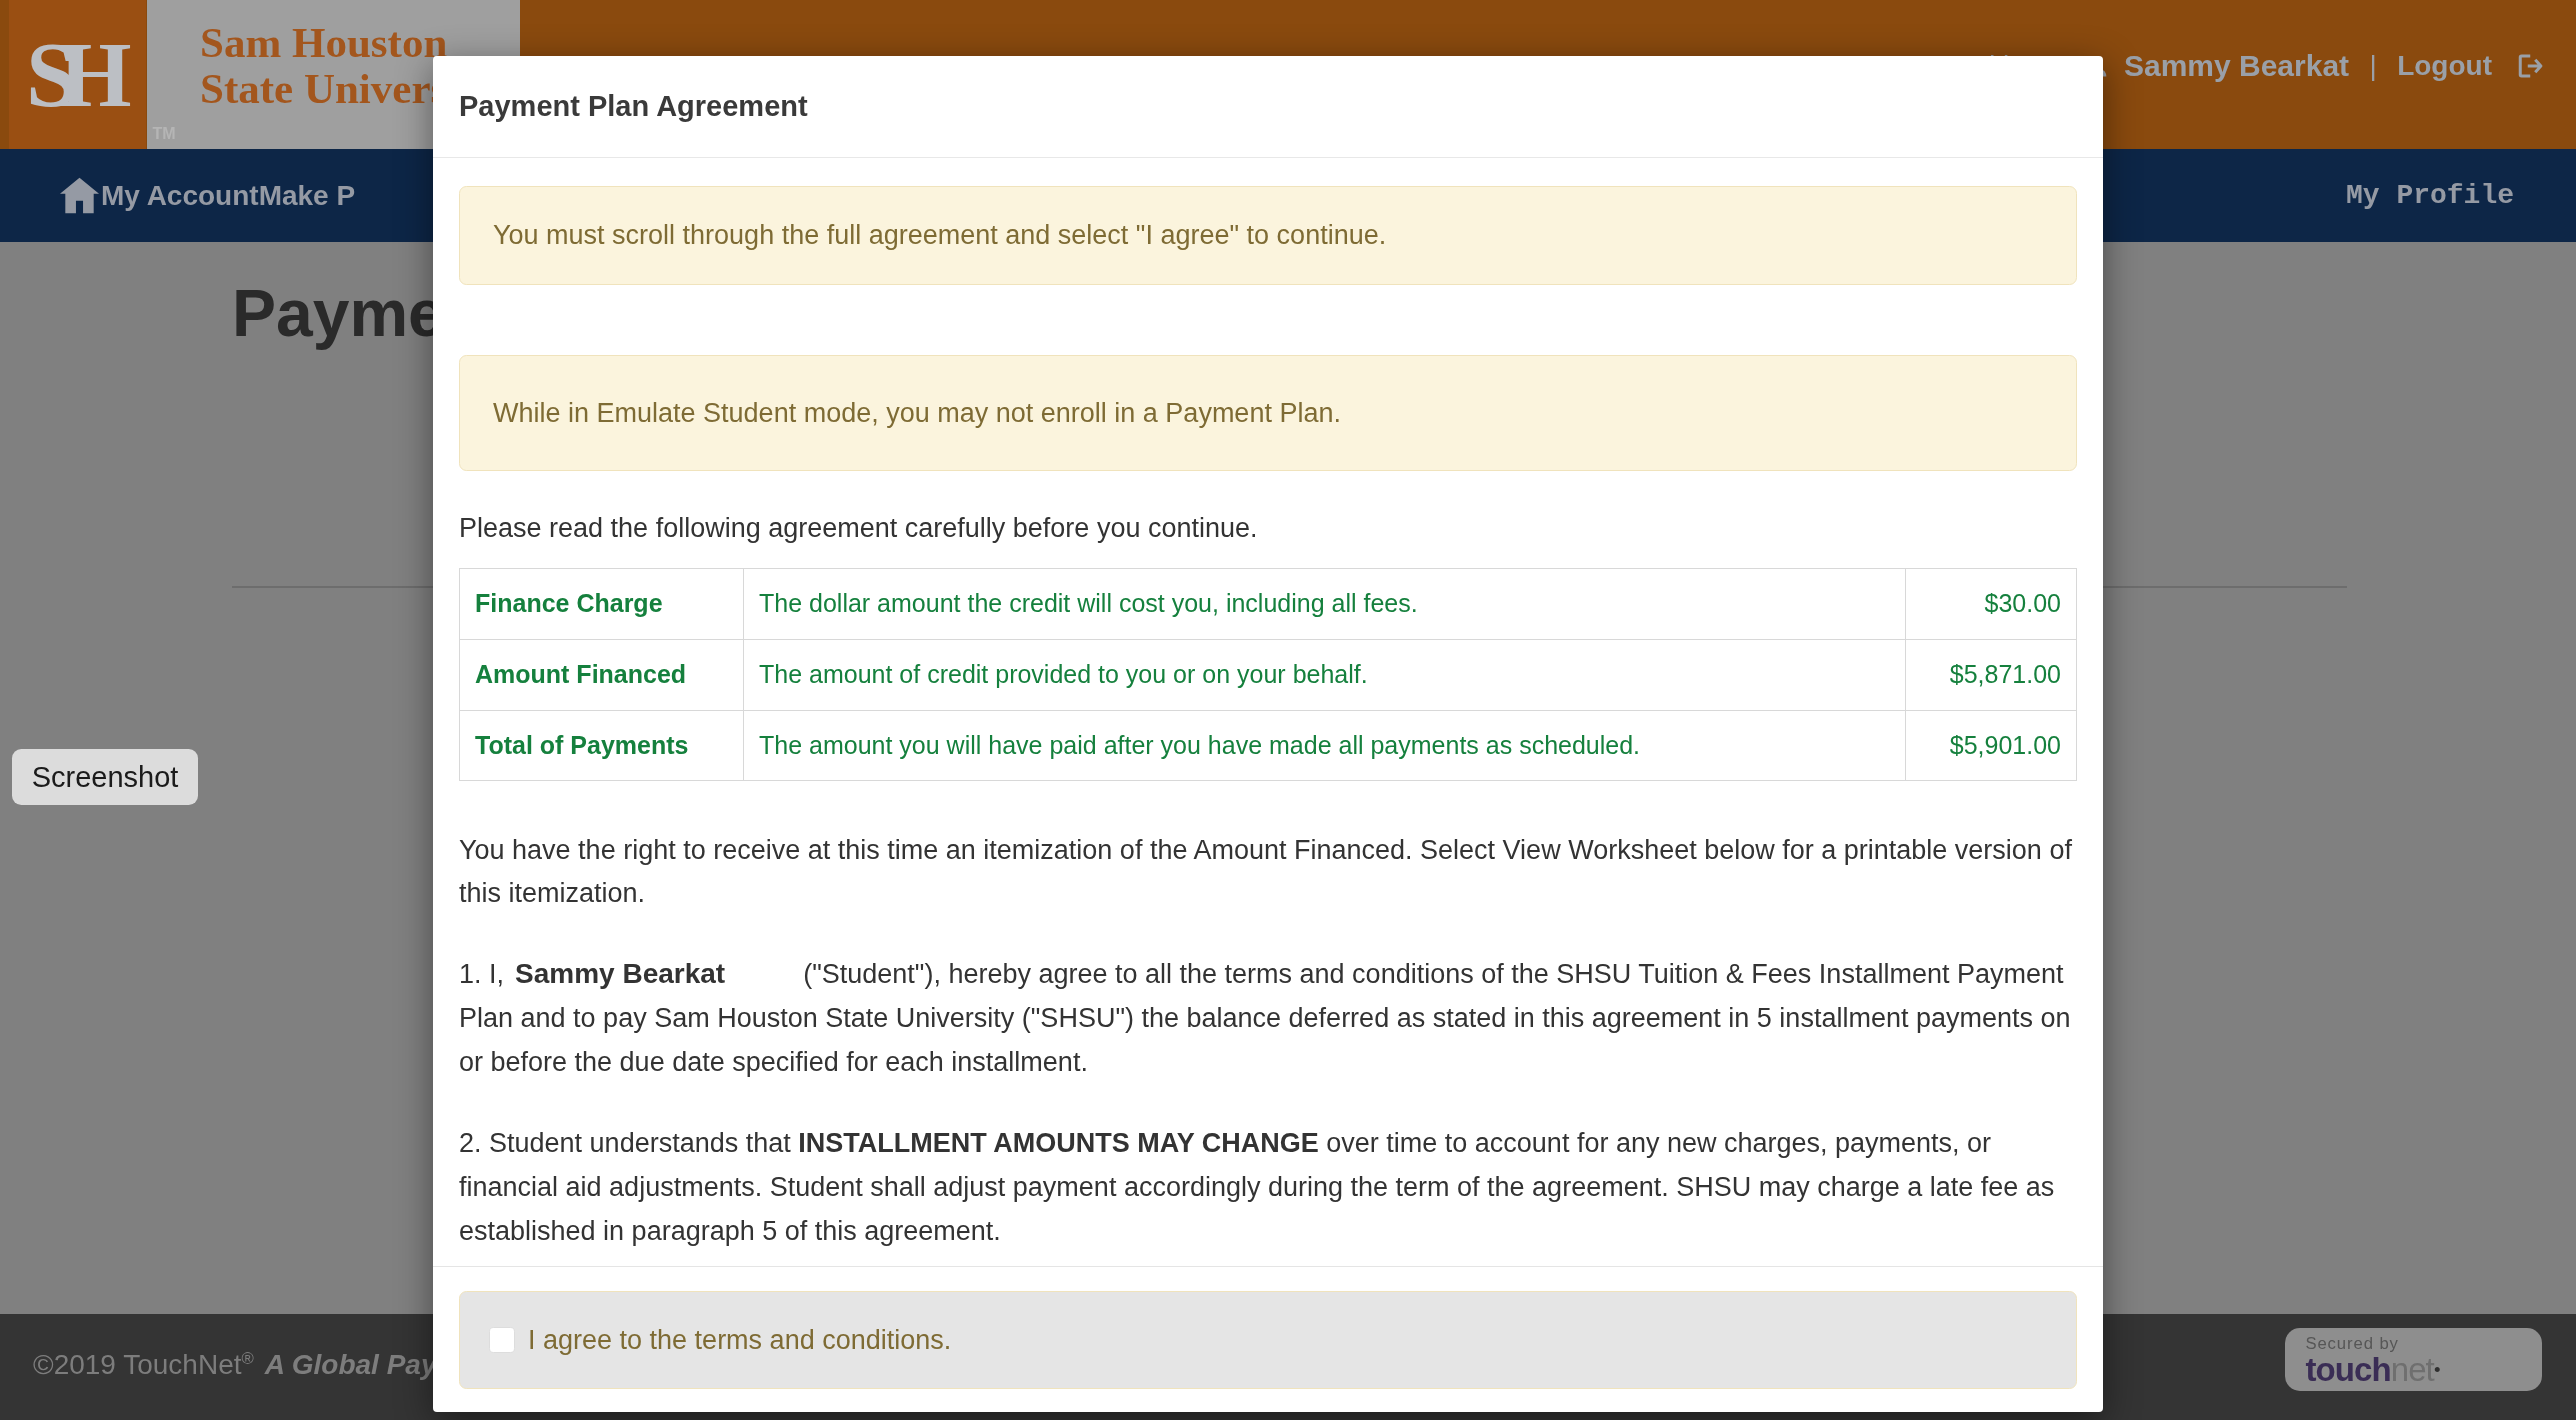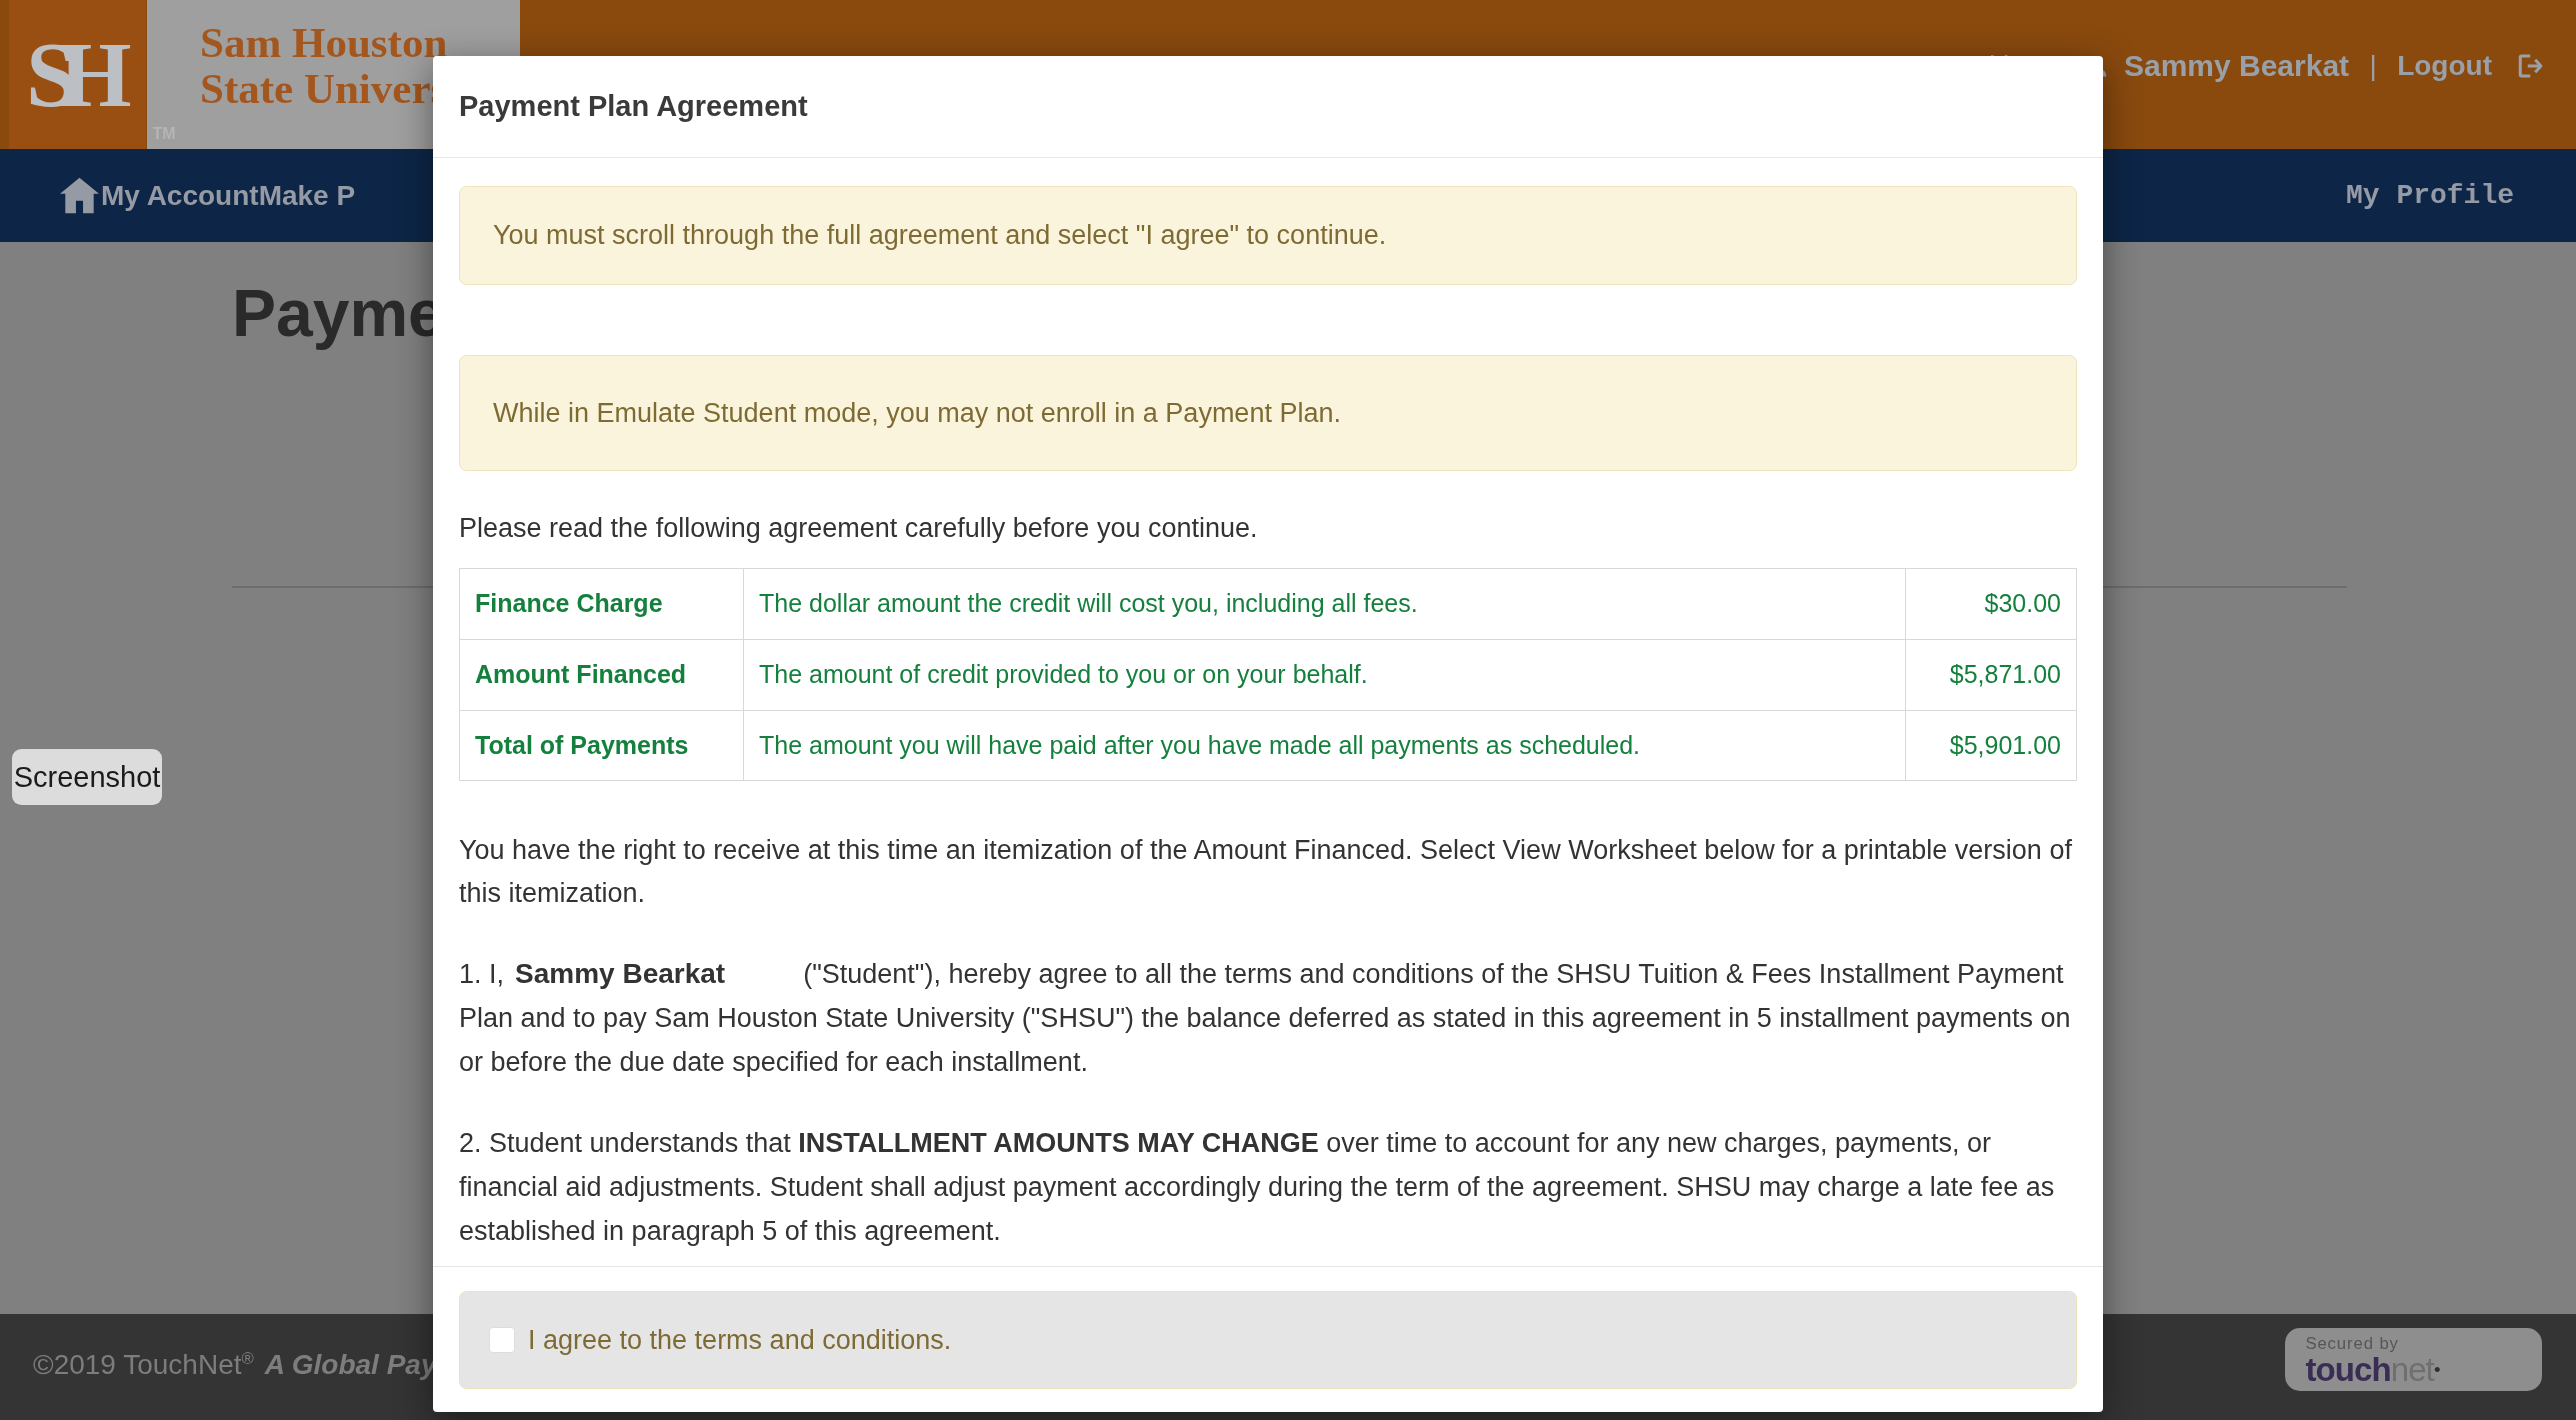--- a/index.html
+++ b/index.html
@@ -41,21 +41,21 @@
   .copy .tagline { font-style:italic; font-weight:bold; margin-left:11px; }
   .tn-badge { position:absolute; right:34px; top:14px; width:257px; height:63px; background:#8e8e8e;
               border-radius:15px; padding:5.6px 0 0 20.4px; }
   .tn-badge .secured { font-size:16.7px; color:#565656; letter-spacing:0.9px; }
   .tn-badge .wordmark { font-size:33px; line-height:32px; letter-spacing:-0.9px; }
   .tn-badge .t1 { font-weight:bold; color:#3a2d55;text-align:right; }
   .tn-badge .t2 { color:#6f6f6f; }
   .tn-badge .dot { color:#2f2f2f; font-size:18.6px; vertical-align:top; }
 
   
-  .shot-chip { position:absolute; left:12px; top:749px; width:150px; height:56px; background:#dcdcdc;
+  .shot-chip { position:absolute; left:12px; top:749px; width:186px; height:56px; background:#dcdcdc;
                border-radius:9.3px; display:flex; align-items:center; justify-content:center;
                font-size:29px; color:#1b1b1b; z-index:30; }
 
   
   .modal { position:absolute; left:433px; top:56px; width:1670px; height:1356px; background:#ffffff;
            border-radius:4px; box-shadow:0 9.3px 37px rgba(0,0,0,0.45); z-index:10; overflow:hidden; }
   .modal-header { height:102px; padding:0 26px; display:flex; align-items:center;
                   border-bottom:1.9px solid #e8e8e8; }
   .modal-title { font-size:29px; font-weight:bold; color:#3a3a3a; }
   .modal-body { padding:28px 26px 0 26px; font-size:27px; color:#333; }

